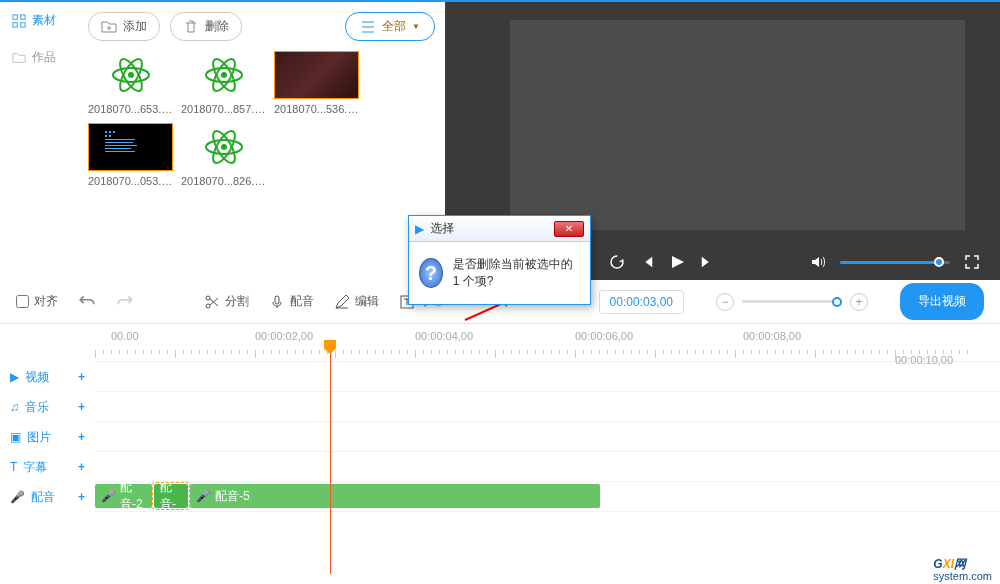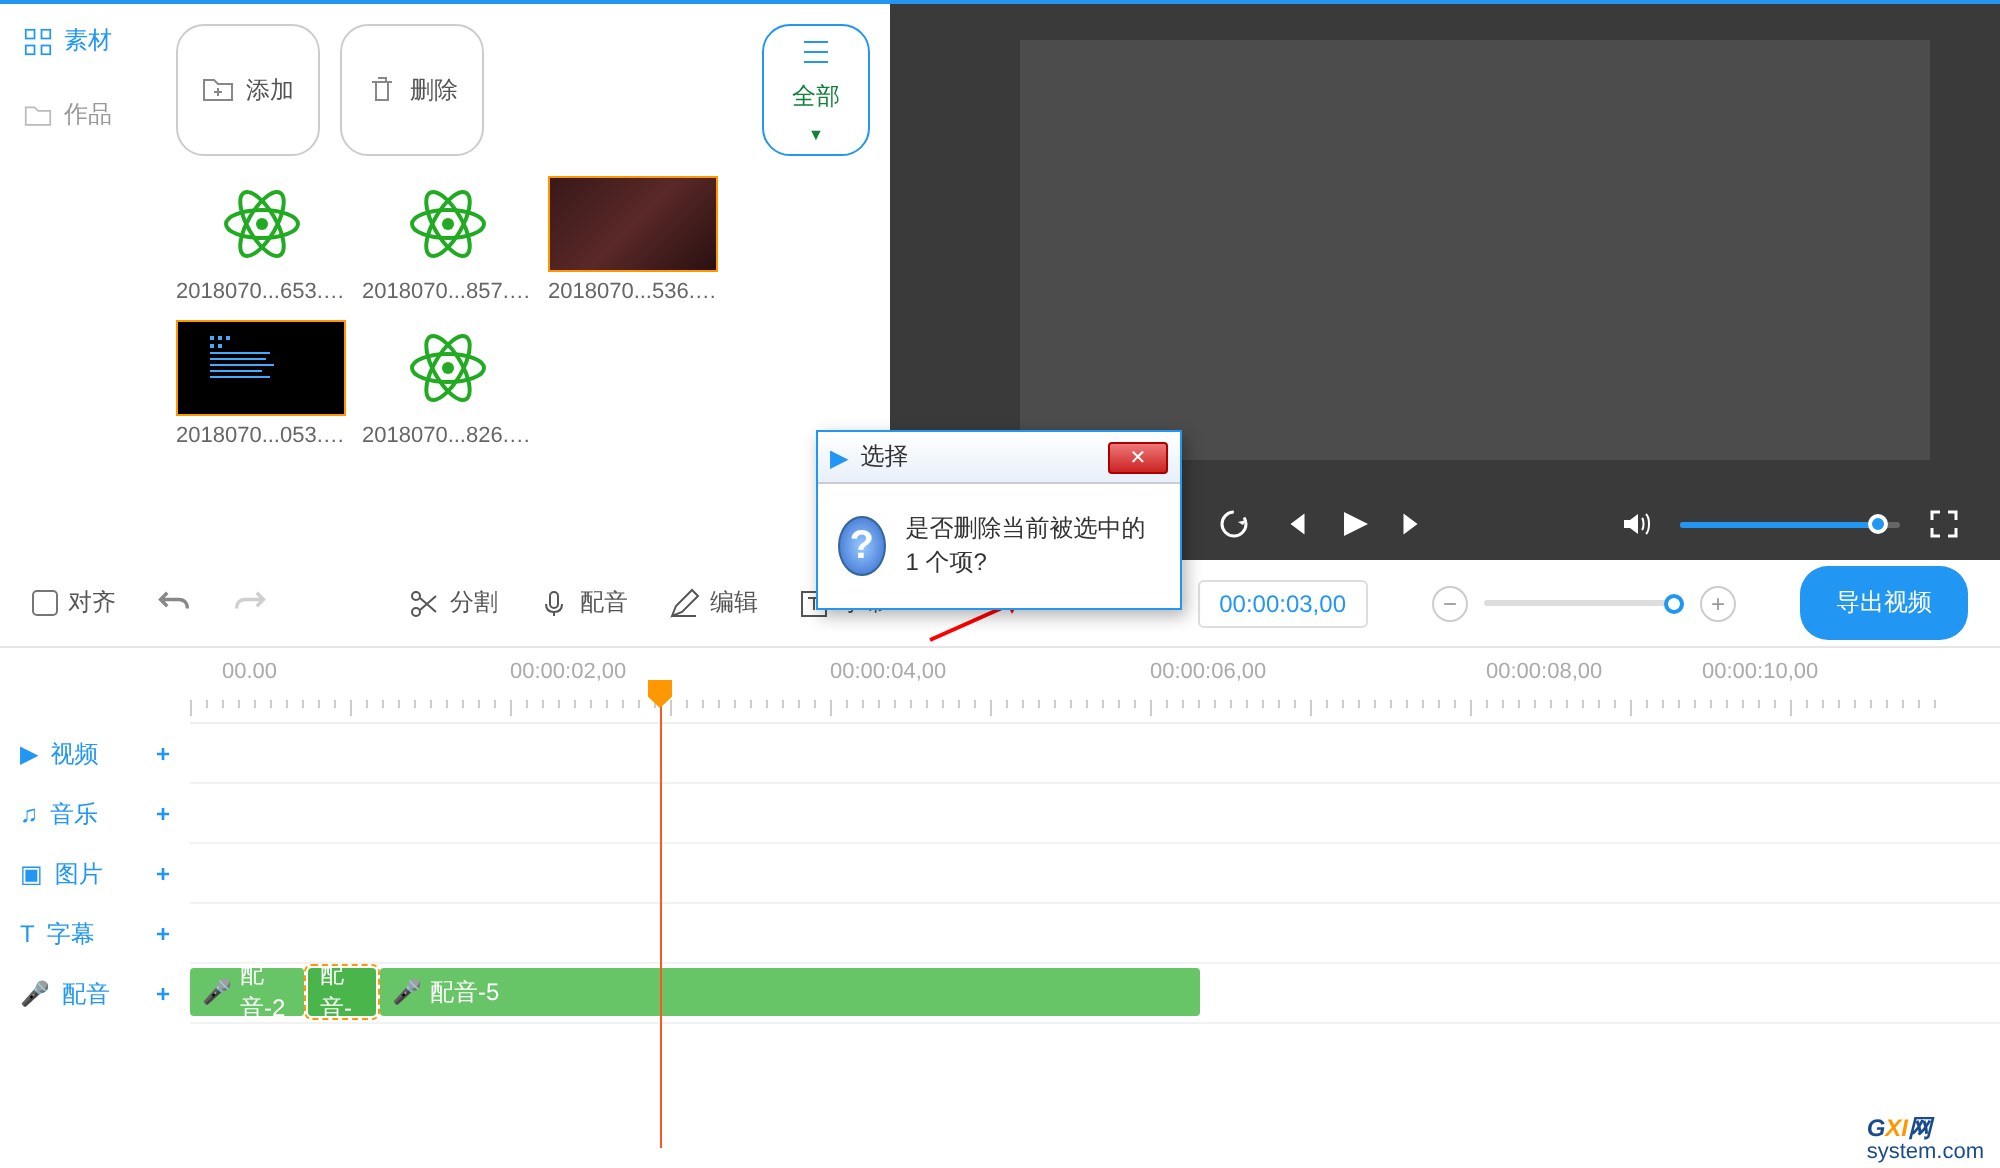--- a/index.html
+++ b/index.html
@@ -5,21 +5,21 @@
 * { box-sizing: border-box; margin: 0; padding: 0; font-family: "Microsoft YaHei", Arial, sans-serif; font-size: 12px; }
 body { width: 1000px; height: 584px; overflow: hidden; background: #fff; position: relative; }
 .top-panel { display: flex; height: 280px; border-top: 2px solid #2196f3; }
 .left-tabs { width: 80px; background: #fff; }
 .tab { display: flex; align-items: center; gap: 6px; padding: 10px 12px; color: #999; cursor: pointer; }
 .tab.active { color: #2196f3; background: #fff; }
 .tab-icon { width: 14px; height: 14px; display: inline-flex; align-items: center; justify-content: center; }
 .media-area { flex: 0 0 365px; padding: 10px 10px 10px 8px; background: #fff; position: relative; }
 .media-toolbar { display: flex; gap: 10px; margin-bottom: 10px; }
 .btn { display: inline-flex; align-items: center; gap: 6px; padding: 5px 12px; border: 1px solid #ccc; border-radius: 14px; background: #fff; cursor: pointer; color: #555; }
-.btn-filter { border-color: #2196f3; color: #15803d; margin-left: auto; padding: 5px 14px; flex-direction: column; }
+.btn-filter { border-color: #2196f3; color: #a16207; margin-left: auto; padding: 5px 14px; }
 .media-grid { display: flex; flex-wrap: wrap; gap: 8px; }
 .media-item { width: 85px; text-align: center; }
 .thumb { width: 85px; height: 48px; background: #fff; display: flex; align-items: center; justify-content: center; }
 .thumb.dark { background: #000; }
 .atom { width: 40px; height: 40px; position: relative; }
 .media-name { margin-top: 4px; color: #666; font-size: 11px; white-space: nowrap; overflow: hidden; text-overflow: ellipsis; }
 .preview-area { flex: 1; background: #3a3a3a; position: relative; }
 .preview-screen { position: absolute; left: 65px; top: 18px; right: 35px; height: 210px; background: #4c4c4c; }
 .preview-controls { position: absolute; bottom: 4px; left: 0; right: 0; display: flex; align-items: center; gap: 14px; padding: 6px 20px; color: #fff; }
 .ctrl-icon { color: #fff; cursor: pointer; width: 16px; height: 16px; display: inline-flex; align-items: center; justify-content: center; }
@@ -315,21 +315,21 @@
         <span class="track-plus">+</span>
       </div>
   </div>
   <div class="timeline-main">
     <div class="ruler">
       <span class="ruler-tick" style="left:16px;">00.00</span>
       <span class="ruler-tick" style="left:160px;">00:00:02,00</span>
       <span class="ruler-tick" style="left:320px;">00:00:04,00</span>
       <span class="ruler-tick" style="left:480px;">00:00:06,00</span>
       <span class="ruler-tick" style="left:648px;">00:00:08,00</span>
-      <span class="ruler-tick" style="left:756px;">00:00:10,00</span>
+      <span class="ruler-tick" style="left:800px;margin-top:24px;">00:00:10,00</span>
     <div class="ruler-minor" style="left: 0px; height: 8px;"></div>
         <div class="ruler-minor" style="left: 8px;"></div>
         <div class="ruler-minor" style="left: 16px;"></div>
         <div class="ruler-minor" style="left: 24px;"></div>
         <div class="ruler-minor" style="left: 32px;"></div>
         <div class="ruler-minor" style="left: 40px;"></div>
         <div class="ruler-minor" style="left: 48px;"></div>
         <div class="ruler-minor" style="left: 56px;"></div>
         <div class="ruler-minor" style="left: 64px;"></div>
         <div class="ruler-minor" style="left: 72px;"></div>

